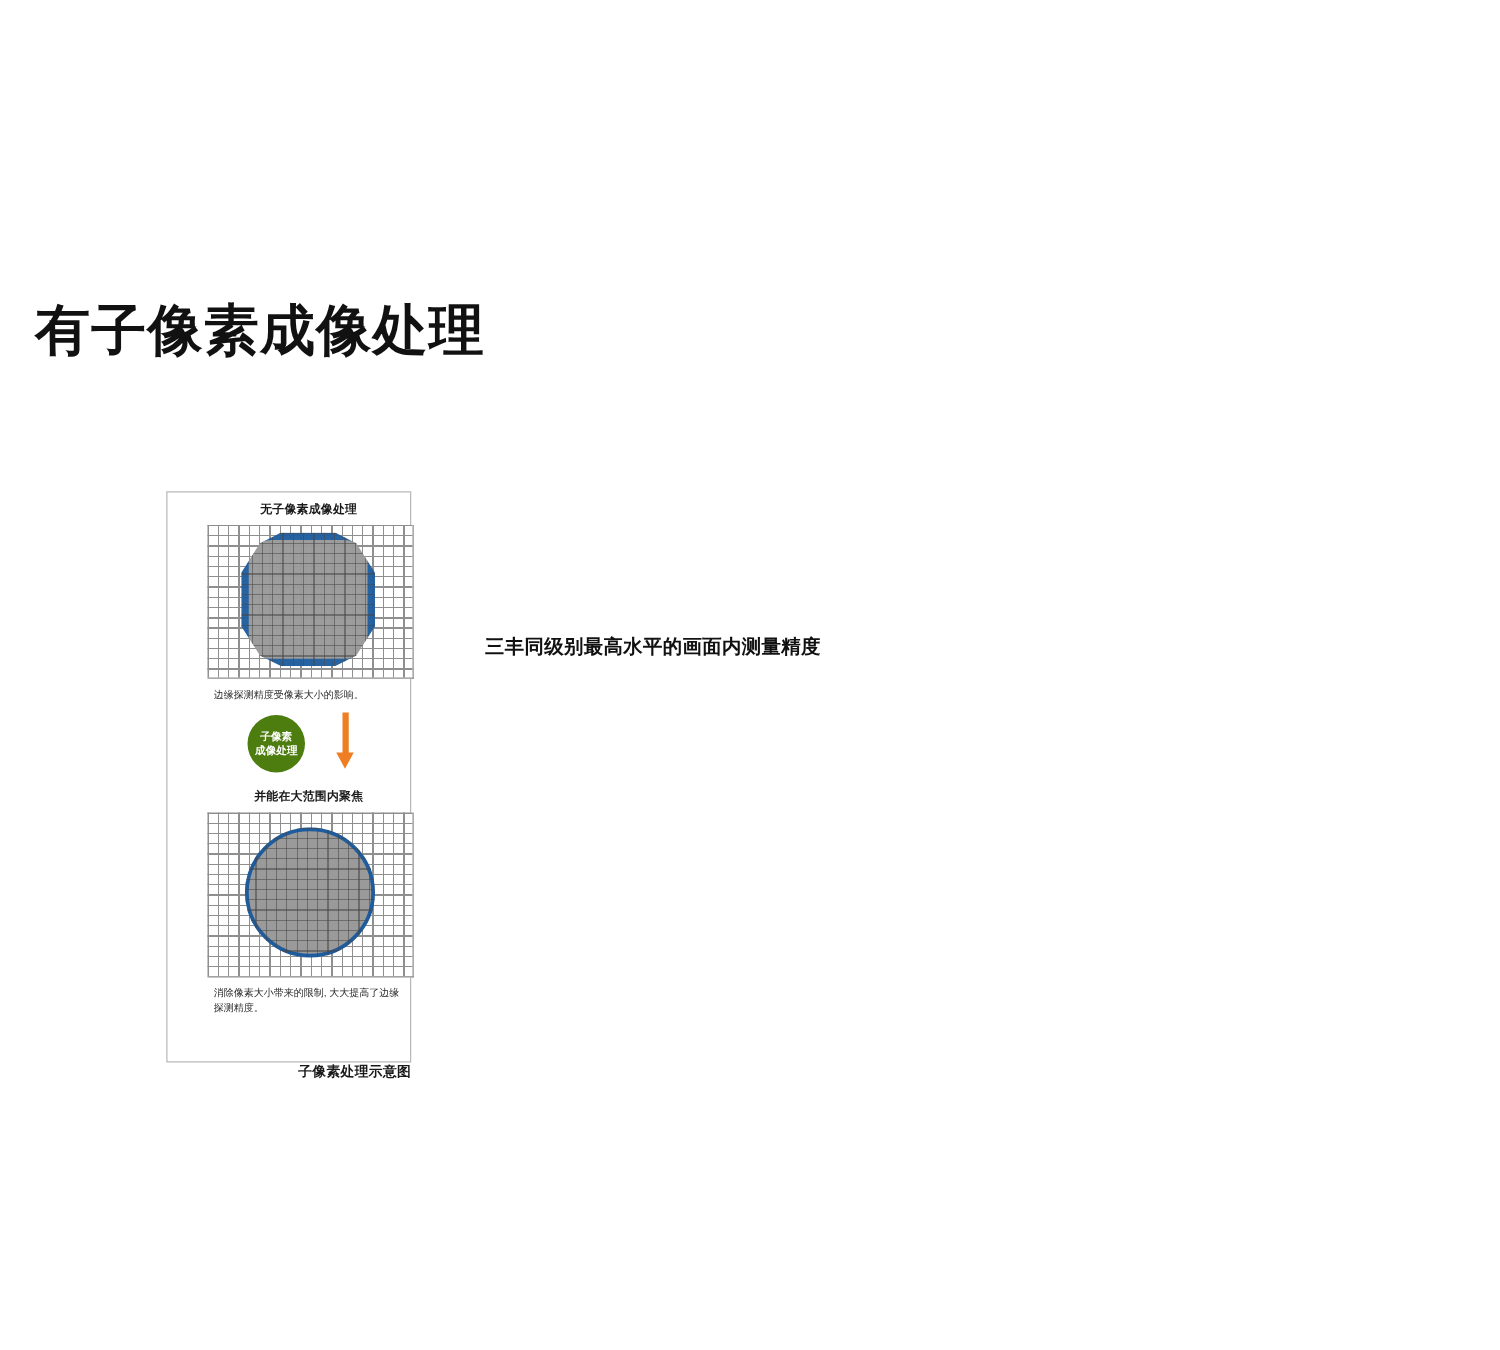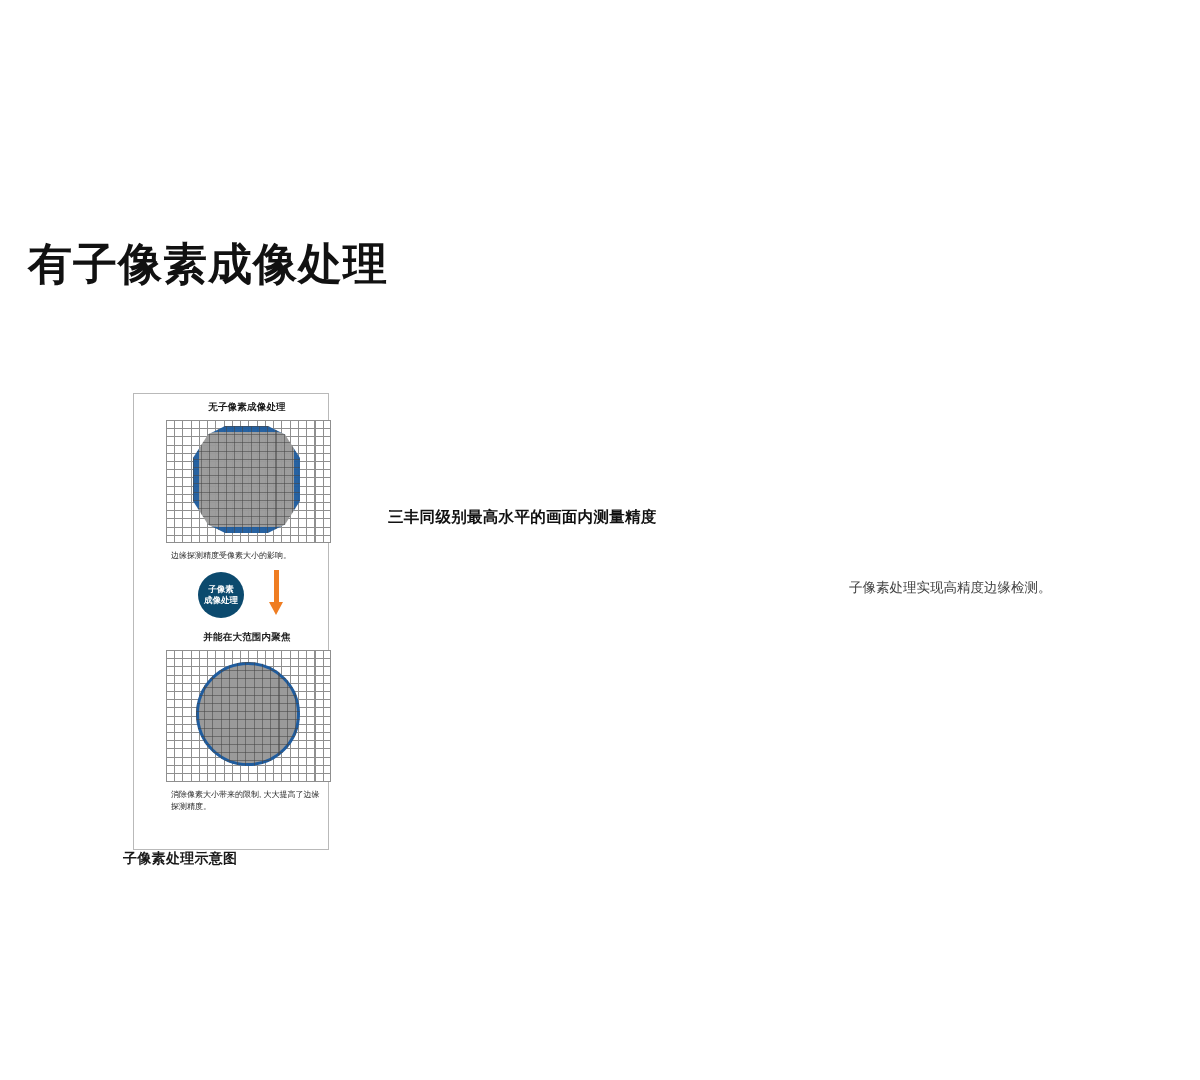--- a/index.html
+++ b/index.html
@@ -133,21 +133,21 @@
     height: 54px;
     margin-top: 8px;
   }
   .circle-badge {
     position: absolute;
     left: 32px;
     top: 2px;
     width: 46px;
     height: 46px;
     border-radius: 50%;
-    background: #0c4a6e;
+    background: #4d7c0f;
     color: #ffffff;
     font-size: 8.5px;
     line-height: 1.35;
     text-align: center;
     display: flex;
     flex-direction: column;
     justify-content: center;
     align-items: center;
     font-weight: bold;
   }
@@ -172,25 +172,25 @@
     top: 32px;
     width: 0;
     height: 0;
     border-left: 7px solid transparent;
     border-right: 7px solid transparent;
     border-top: 13px solid #ef7d22;
   }
 
   .diagram-title {
     position: absolute;
-    left: 123px;
+    left: 133px;
     top: 850px;
     width: 196px;
-    text-align: left;
-    font-size: 14px;
+    text-align: right;
+    font-size: 11px;
     font-weight: bold;
     color: #1a1a1a;
     letter-spacing: .3px;
   }
 
   
   .col {
     position: absolute;
   }
   .col-a { left: 388px; top: 507px; width: 388px; }
@@ -250,14 +250,13 @@
   <div class="note">消除像素大小带来的限制, 大大提高了边缘探测精度。</div>
 </div>
 
 <div class="diagram-title">子像素处理示意图</div>
 
 <div class="col col-a">
   <div class="col-title">三丰同级别最高水平的画面内测量精度</div>
 </div>
 
 <div class="col col-b">
-  <div class="col-body">子像素处理实现高精度边缘检测。</div>
 </div>
 
 </body></html>

